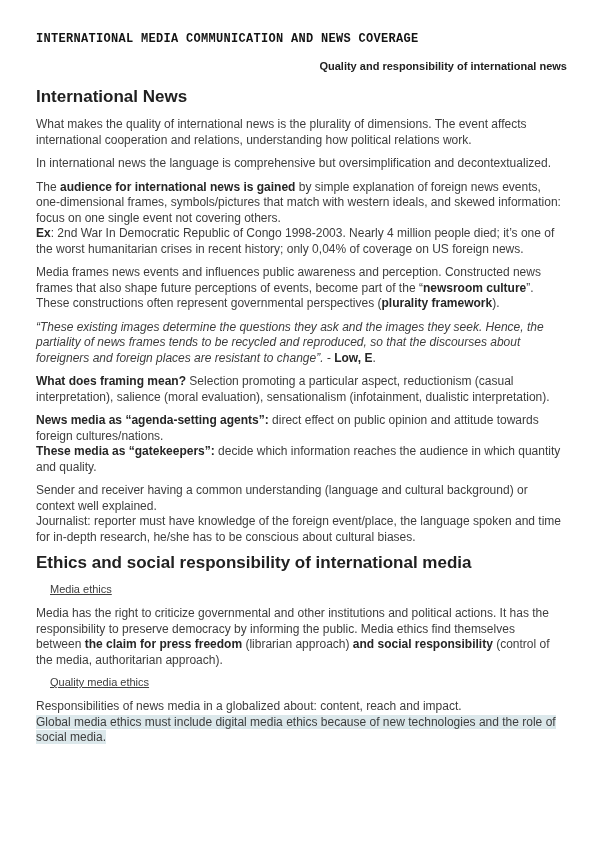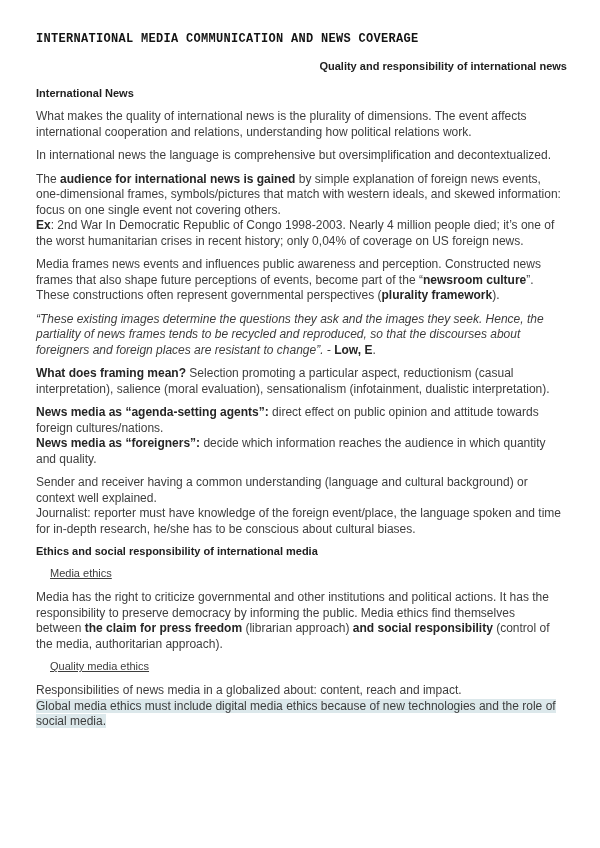--- a/index.html
+++ b/index.html
@@ -29,21 +29,21 @@
     margin: 0 0 14px 0;
   }
   .subtitle {
     font-size: 11px;
     font-weight: bold;
     color: #212121;
     text-align: right;
     margin: 0 0 15px 0;
   }
   .heading {
-    font-size: 11px;
+    font-size: 17px;
     font-weight: bold;
     color: #212121;
     margin: 4px 0 10px 0;
   }
   .subhead {
     font-size: 11px;
     font-weight: normal;
     color: #3d3d3d;
     text-decoration: underline;
     margin: 6px 0 11px 14px;
@@ -66,21 +66,21 @@
   <div>
       <h1 class="doc-title">INTERNATIONAL MEDIA COMMUNICATION AND NEWS COVERAGE</h1>
       <h2 class="subtitle">Quality and responsibility of international news</h2>
       <h3 class="heading">International News</h3>
       <p class="para"><span>What makes the quality of international news is the plurality of dimensions. The event affects international cooperation and relations, understanding how political relations work.</span></p>
       <p class="para"><span>In international news the language is comprehensive but oversimplification and decontextualized.</span></p>
       <p class="para"><span>The </span><span class="b">audience for international news is gained</span><span> by simple explanation of foreign news events, one-dimensional frames, symbols/pictures that match with western ideals, and skewed information: focus on one single event not covering others.</span><br><span class="b">Ex</span><span>: 2nd War In Democratic Republic of Congo 1998-2003. Nearly 4 million people died; it’s one of the worst humanitarian crises in recent history; only 0,04% of coverage on US foreign news.</span></p>
       <p class="para"><span>Media frames news events and influences public awareness and perception. Constructed news frames that also shape future perceptions of events, become part of the “</span><span class="b">newsroom culture</span><span>”. These constructions often represent governmental perspectives (</span><span class="b">plurality framework</span><span>).</span></p>
       <p class="quote"><span class="i">“These existing images determine the questions they ask and the images they seek. Hence, the partiality of news frames tends to be recycled and reproduced, so that the discourses about foreigners and foreign places are resistant to change”. - </span><span class="b">Low, E</span><span>.</span></p>
       <p class="para"><span class="b">What does framing mean?</span><span> Selection promoting a particular aspect, reductionism (casual interpretation), salience (moral evaluation), sensationalism (infotainment, dualistic interpretation).</span></p>
-      <p class="para"><span class="b">News media as “agenda-setting agents”:</span><span> direct effect on public opinion and attitude towards foreign cultures/nations.</span><br><span class="b">News media as “foreigners”:</span><span> decide which information reaches the audience in which quantity and quality.</span></p>
+      <p class="para"><span class="b">News media as “agenda-setting agents”:</span><span> direct effect on public opinion and attitude towards foreign cultures/nations.</span><br><span class="b">These media as “gatekeepers”:</span><span> decide which information reaches the audience in which quantity and quality.</span></p>
       <p class="para"><span>Sender and receiver having a common understanding (language and cultural background) or context well explained.</span><br><span>Journalist: reporter must have knowledge of the foreign event/place, the language spoken and time for in-depth research, he/she has to be conscious about cultural biases.</span></p>
       <h3 class="heading">Ethics and social responsibility of international media</h3>
       <h4 class="subhead">Media ethics</h4>
       <p class="para"><span>Media has the right to criticize governmental and other institutions and political actions. It has the responsibility to preserve democracy by informing the public. Media ethics find themselves between </span><span class="b">the claim for press freedom</span><span> (librarian approach) </span><span class="b">and social responsibility</span><span> (control of the media, authoritarian approach).</span></p>
       <h4 class="subhead">Quality media ethics</h4>
       <p class="para"><span>Responsibilities of news media in a globalized about: content, reach and impact.</span><br><span class="hl">Global media ethics must include digital media ethics because of new technologies and the role of social media.</span></p>
     </div>
 </div>
 
 </body></html>

